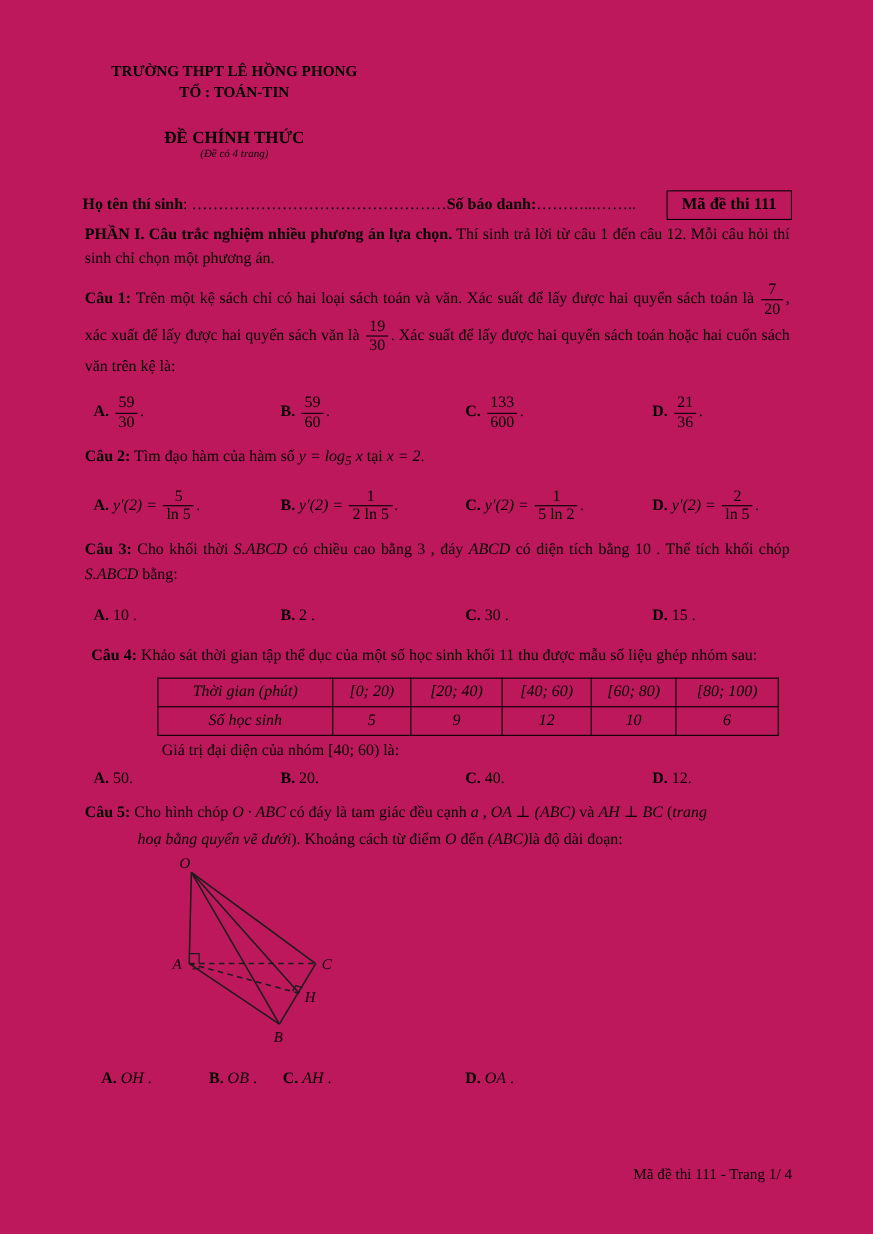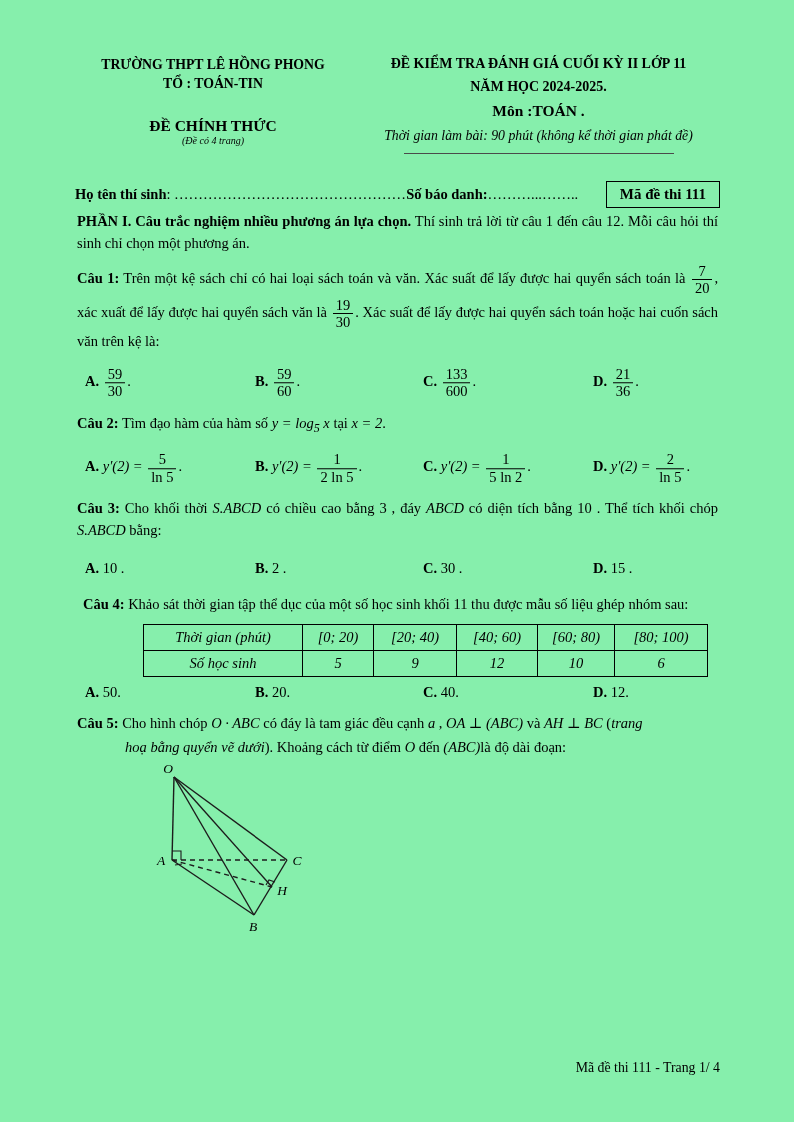--- a/index.html
+++ b/index.html
@@ -1,17 +1,17 @@
 <!DOCTYPE html>
 <html><head>
 <meta charset="utf-8">
 <style>
   html,body{margin:0;padding:0;background:#e8e8e8;}
   .page{
-    width:794px;height:1122px;background:#86efac;position:relative;
+    width:794px;height:1122px;background:#be185d;position:relative;
     box-sizing:border-box;padding:56px 74px 0 75px;
     font-family:"Liberation Serif","DejaVu Serif",serif;
     font-size:14.5px;color:#000;overflow:hidden;
   }
   
   .header{display:flex;}
   .h-left{width:276px;text-align:center;flex:none;}
   .h-right{flex:1;text-align:center;padding-left:6px;}
   .school,.dept{font-weight:bold;font-size:13.8px;line-height:1.35;}
   .exam-type{font-weight:bold;font-size:15.5px;margin-top:24px;}
@@ -63,27 +63,20 @@
 <body>
 
 <div class="page">
 
   <div class="header">
     <div class="h-left">
       <div class="school">TRƯỜNG THPT LÊ HỒNG PHONG</div>
       <div class="dept">TỔ : TOÁN-TIN</div>
       <div class="exam-type">ĐỀ CHÍNH THỨC</div>
       <div class="pages-note">(Đề có 4 trang)</div>
-    </div>
-    <div class="h-right">
-      <div class="title1">ĐỀ KIỂM TRA ĐÁNH GIÁ CUỐI KỲ II LỚP 11</div>
-      <div class="title2">NĂM HỌC 2024-2025.</div>
-      <div class="subject">Môn :TOÁN .</div>
-      <div class="duration">Thời gian làm bài: 90 phút (không kể thời gian phát đề)</div>
-      <div class="h-rule"></div>
     </div>
   </div>
 
   <div class="cand-row">
     <span class="lbl">Họ tên thí sinh</span>
       <span>: …………………………………………</span>
       <span class="lbl">Số báo danh:</span>
       <span> ………...……..</span>
     <span class="code-box">Mã đề thi 111</span>
   </div>
@@ -154,20 +147,25 @@
     <tr>
       <td>Số học sinh</td>
       <td>5</td>
       <td>9</td>
       <td>12</td>
       <td>10</td>
       <td>6</td>
     </tr>
   </tbody>
     </table>
+  <p class="para subq">
+    <span>Giá trị đại diện của nhóm</span>
+    <span>[40; 60)</span>
+    <span>là:</span>
+  </p>
   <div class="ans-row q4row">
     <span class="ans pos-a"><span class="key">A.</span> <span>50.</span></span>
     <span class="ans pos-b"><span class="key">B.</span> <span>20.</span></span>
     <span class="ans pos-c"><span class="key">C.</span> <span>40.</span></span>
     <span class="ans pos-d"><span class="key">D.</span> <span>12.</span></span>
   </div>
 
   <p class="para">
     <span class="qlabel">Câu 5:</span>
     <span>Cho hình chóp</span>
@@ -208,16 +206,22 @@
       <g fill="#000">
         <text class="fig-label" x="21" y="11" text-anchor="middle">O</text>
         <text class="fig-label" x="14" y="103" text-anchor="middle">A</text>
         <text class="fig-label" x="150" y="103" text-anchor="middle">C</text>
         <text class="fig-label" x="135" y="133" text-anchor="middle">H</text>
         <text class="fig-label" x="106" y="169" text-anchor="middle">B</text>
       </g>
     </svg>
   </div>
 
+  <div class="ans-row q5row" style="margin-top:16px;">
+    <span class="ans pos-a"><span class="key">A.</span> <i class="math">OH</i> <span>.</span></span>
+    <span class="ans pos-b"><span class="key">B.</span> <i class="math">OB</i> <span>.</span></span>
+    <span class="ans pos-c"><span class="key">C.</span> <i class="math">AH</i> <span>.</span></span>
+    <span class="ans pos-d"><span class="key">D.</span> <i class="math">OA</i> <span>.</span></span>
+  </div>
 
   <div class="footer">Mã đề thi 111 - Trang 1/ 4</div>
 
 </div>
 
 </body></html>

